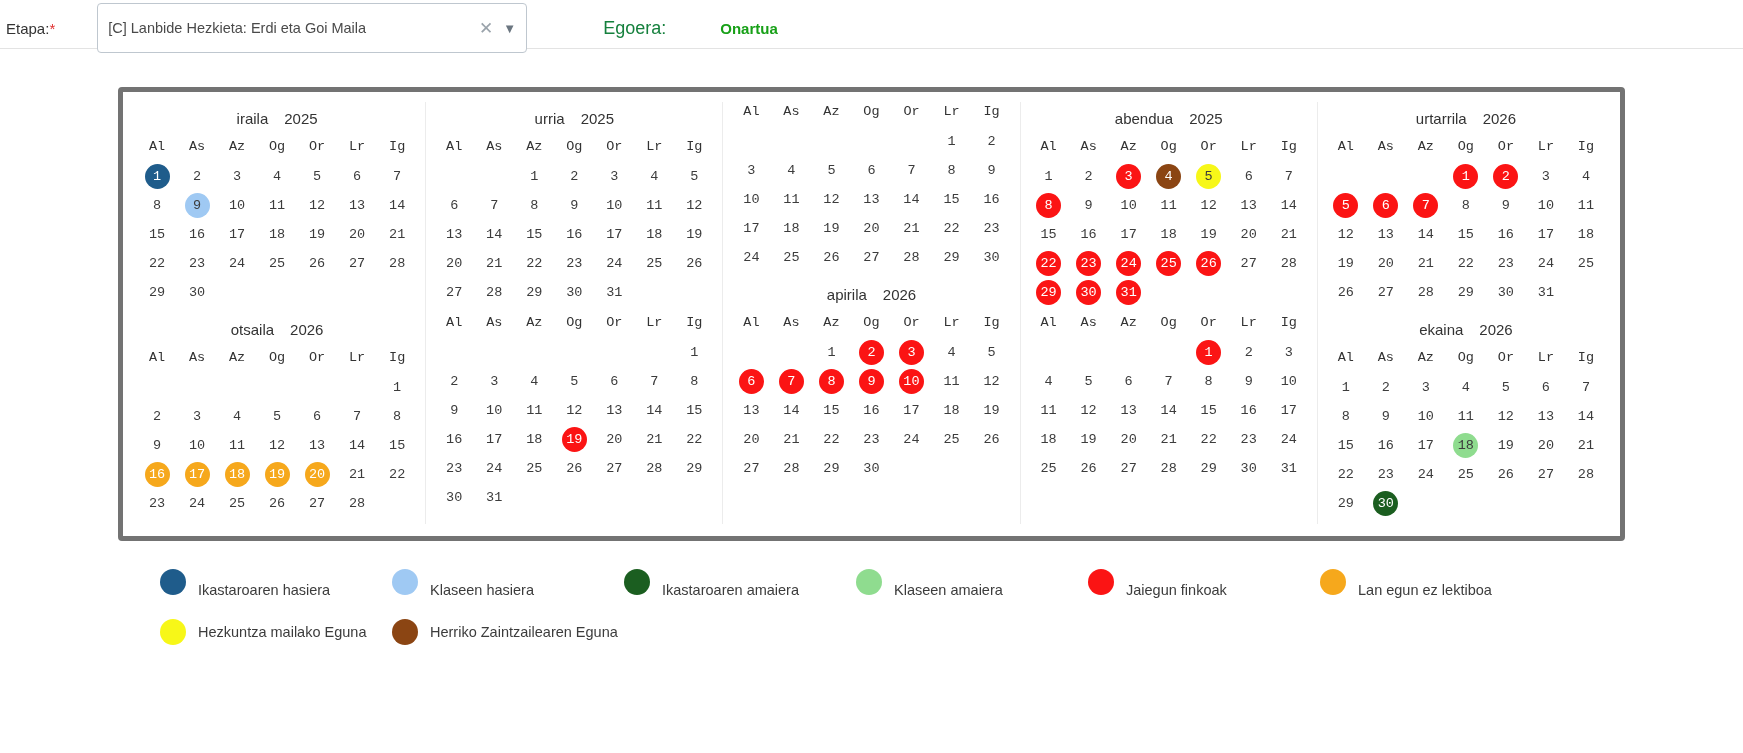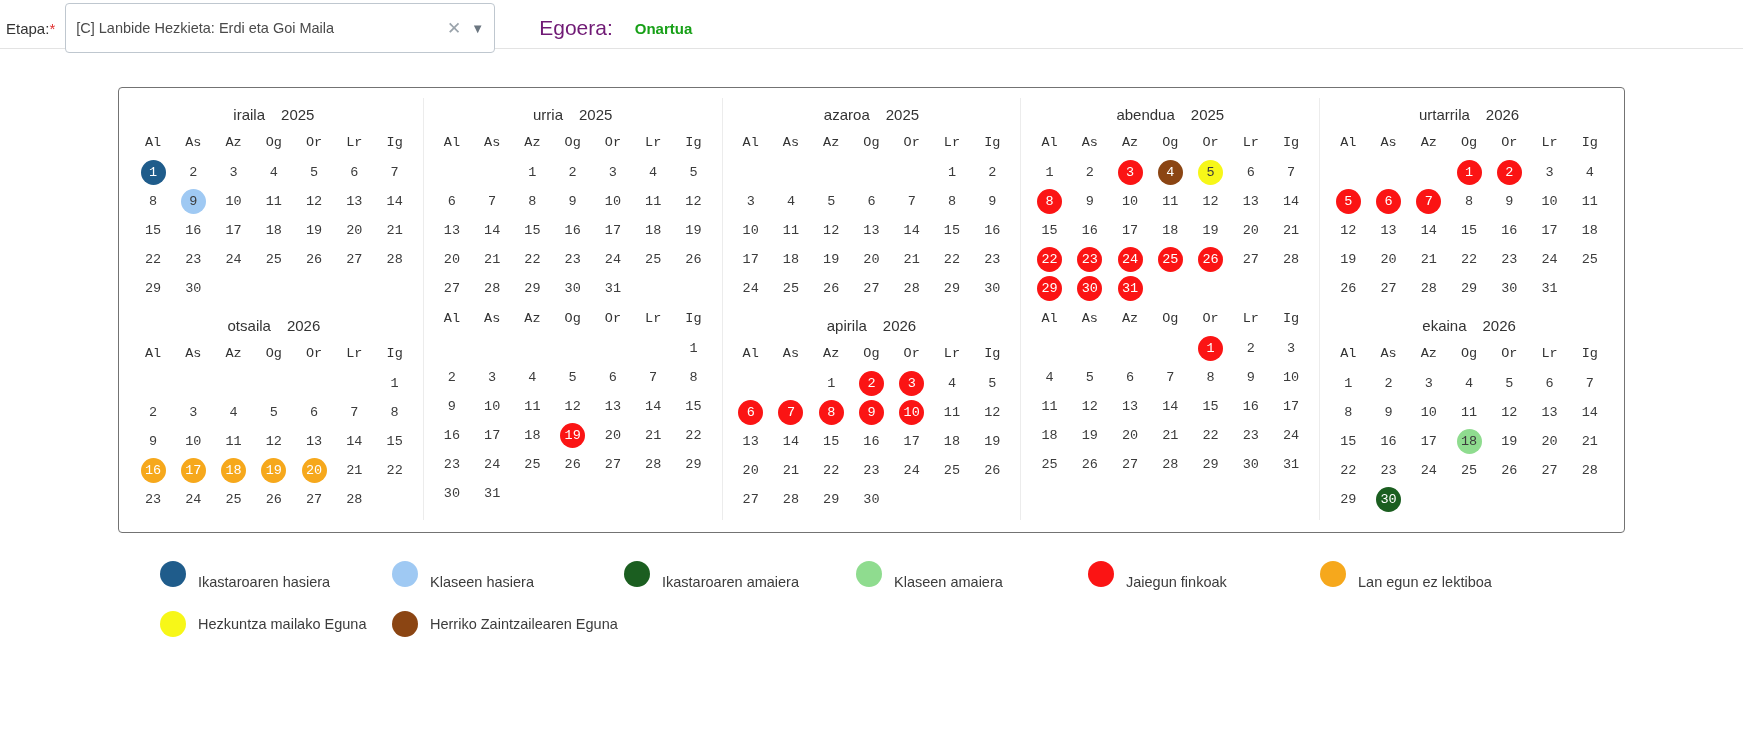--- a/index.html
+++ b/index.html
@@ -17,20 +17,21 @@
 
   
   .topbar {
     height: 49px;
     box-sizing: border-box;
     border-bottom: 1px solid #e3e3e3;
     display: flex;
     align-items: center;
     padding: 8px 0 0 6px;
     background: #ffffff;
+    gap: 32px;
   }
   .field-label {
     font-size: 15px;
     color: #333;
     margin-right: 10px;
     white-space: nowrap;
   }
   .req-star { color: #e03030; }
   .select-box {
     width: 430px;
@@ -59,36 +60,36 @@
     cursor: pointer;
     line-height: 1;
   }
   .select-caret {
     color: #6b7680;
     font-size: 13px;
     padding: 0 6px 0 2px;
     cursor: pointer;
   }
   .status-label {
-    font-size: 21px;
-    color: #701a75;
+    font-size: 18px;
+    color: #15803d;
     margin-left: 44px;
     margin-right: 22px;
     text-align: center;
   }
   .status-value {
     font-size: 15px;
     color: #17a017;
     font-weight: bold;
   }
 
   
   .panel {
     margin: 38px 118px 0 118px;
-    border: 1px solid #737373;
+    border: 5px solid #737373;
     border-radius: 4px;
     background: #fff;
     padding: 10px 6px 12px 6px;
     box-sizing: border-box;
     display: flex;
     justify-content: space-between;
   }
   .col {
     flex: 1 1 0;
     border-right: 1px solid #ececec;
@@ -451,21 +452,20 @@
               <td></td>
               <td></td>
               <td></td>
             </tr>
           </tbody>
         </table>
       </div>
     </div>
     <div class="col">
       <div class="month">
-        <div class="month-title"><span class="mname">azaroa</span><span>2025</span></div>
         <table class="cal">
           <thead>
             <tr>
               <th>Al</th>
               <th>As</th>
               <th>Az</th>
               <th>Og</th>
               <th>Or</th>
               <th>Lr</th>
               <th>Ig</th>

